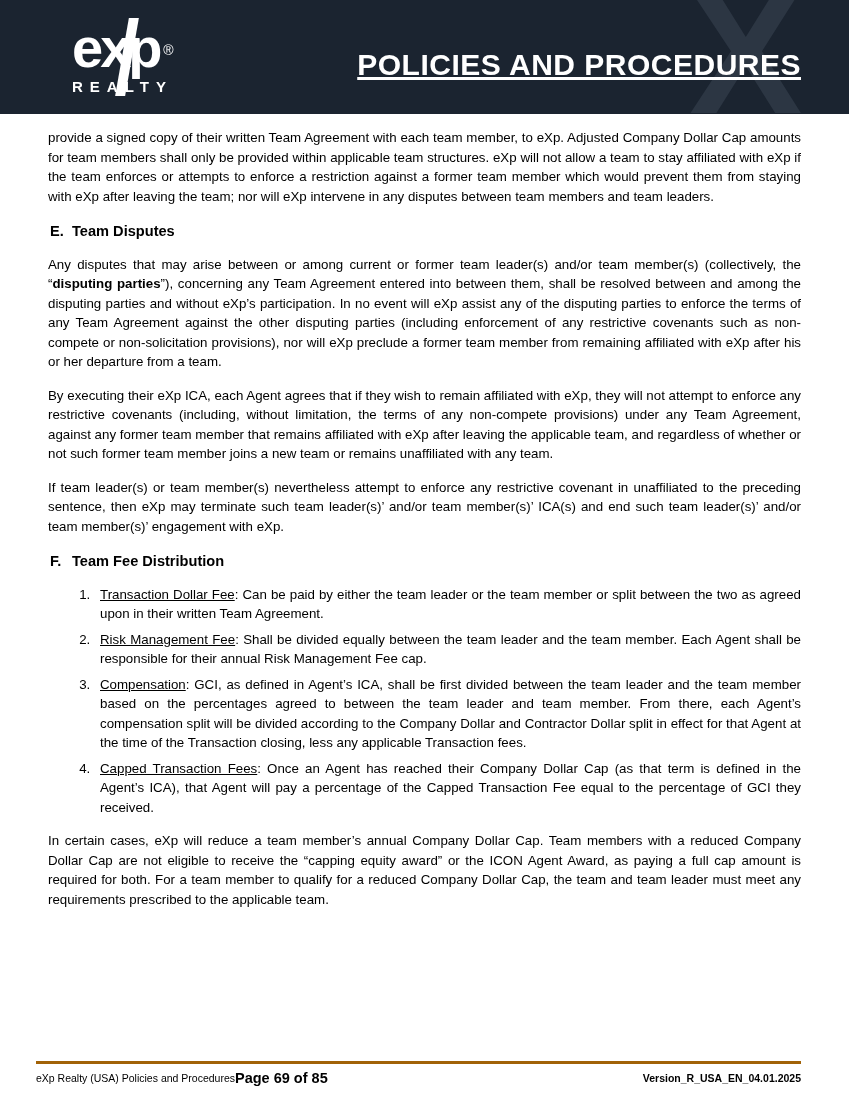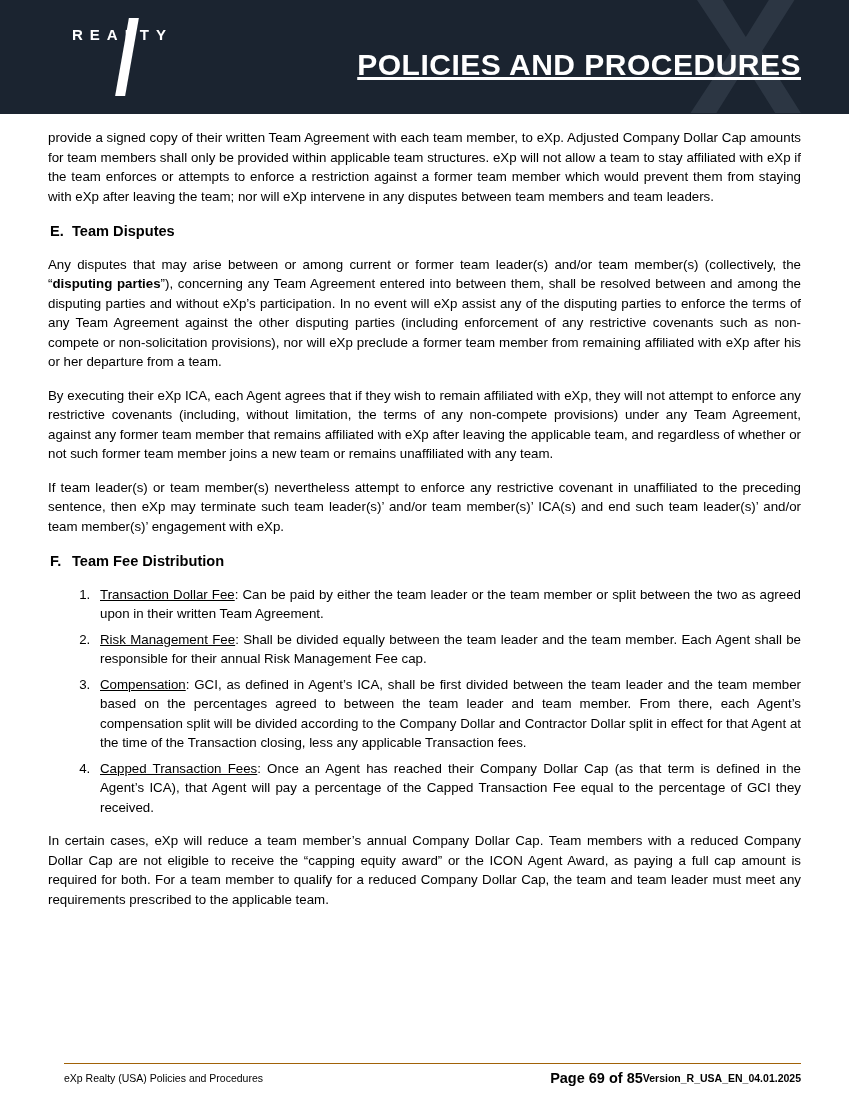--- a/index.html
+++ b/index.html
@@ -115,46 +115,47 @@
   }
   ol.numbered li {
     margin-bottom: 6px;
     text-align: justify;
     padding-left: 6px;
   }
 
   
   .doc-footer {
     position: absolute;
-    left: 64px;
+    left: 36px;
     right: 48px;
     bottom: 14px;
-    border-top: 1px solid #a16207;
+    border-top: 3px solid #a16207;
     padding-top: 6px;
     display: flex;
     align-items: center;
     justify-content: space-between;
     font-size: 10.5px;
   }
   .footer-left { flex: 0 0 auto; }
   .footer-center {
     flex: 1 1 auto;
-    text-align: right;
+    text-align: left;
     font-size: 14.5px;
     font-weight: bold;
   }
   .footer-right { flex: 0 0 auto; text-align: right; font-weight: bold; }
 </style>
 </head>
 <body>
 
 <div class="doc-header">
   <div class="header-x">X</div>
 
   <div class="logo-block">
+    <div class="logo-exp"><span>exp</span><span class="logo-reg">®</span></div>
     <div class="logo-realty">REALTY</div>
   </div>
   <div class="logo-bar"></div>
 
   <div class="header-title">
     <span class="big">POLICIES AND PROCEDURES</span>
   </div>
 </div>
 
 <div class="page-body">

